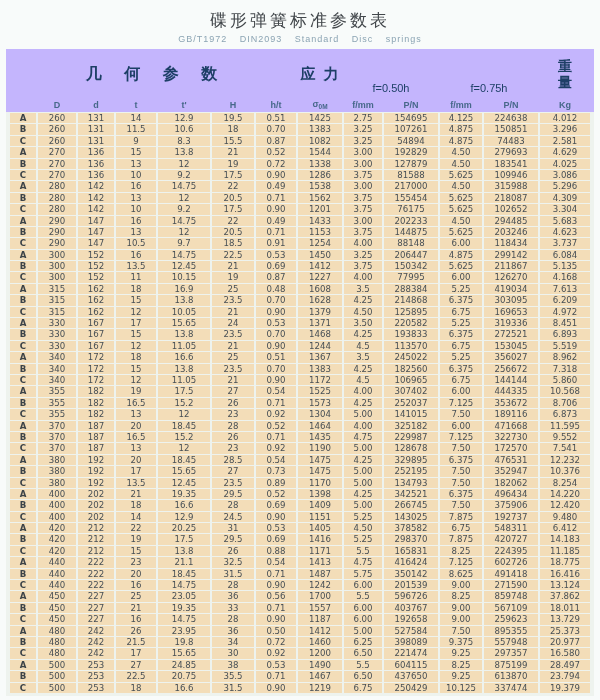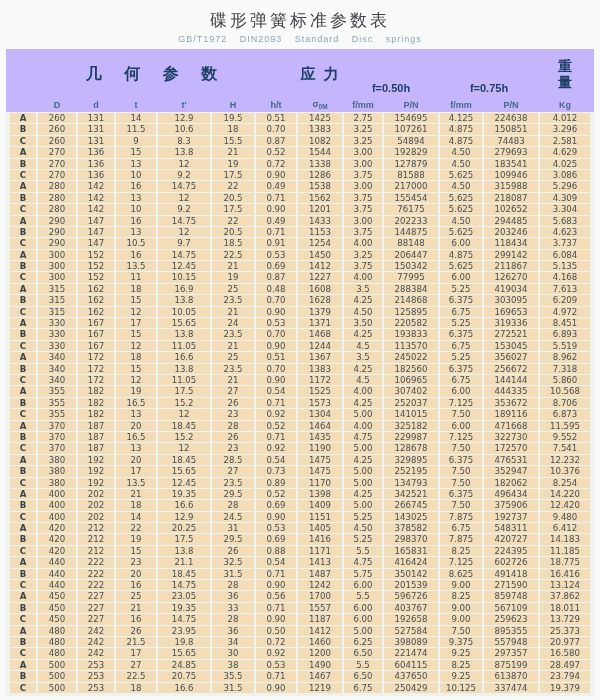--- a/index.html
+++ b/index.html
@@ -35,21 +35,21 @@
     background:#c4b5fd;
     grid-template-rows:27px 19px 15px;
     padding-top:2px;
     align-items:center;
   }
   .gh { color:#1d3f66; font-weight:bold; text-align:center; white-space:nowrap; }
   .gh-geo   { grid-column:1/8;  grid-row:1/3; font-size:16px; letter-spacing:3px; word-spacing:12px; }
   .gh-stress{ grid-column:8/9;  grid-row:1/3; font-size:15px; letter-spacing:1px; word-spacing:2px; }
   .gh-mech  { grid-column:9/13; grid-row:1;   font-size:15px; letter-spacing:2px; word-spacing:8px; }
   .gh-weight{ grid-column:13;   grid-row:1/3; font-size:14px; line-height:16px; }
-  .gh-f     { font-size:11px; font-weight:bold; color:#1d3f66; text-align:center; grid-row:2; }
+  .gh-f     { font-size:11px; font-weight:normal; color:#1d3f66; text-align:center; grid-row:2; }
   .gh-f50   { grid-column:9/11; }
   .gh-f75   { grid-column:11/13; }
   .ch {
     grid-row:3; font-size:9px; color:#47688a; font-weight:bold;
     text-align:center; white-space:nowrap;
   }
   .ch sub { font-size:6.5px; vertical-align:-2px; }
 
   .data-grid {
     background:#eef3ee;

